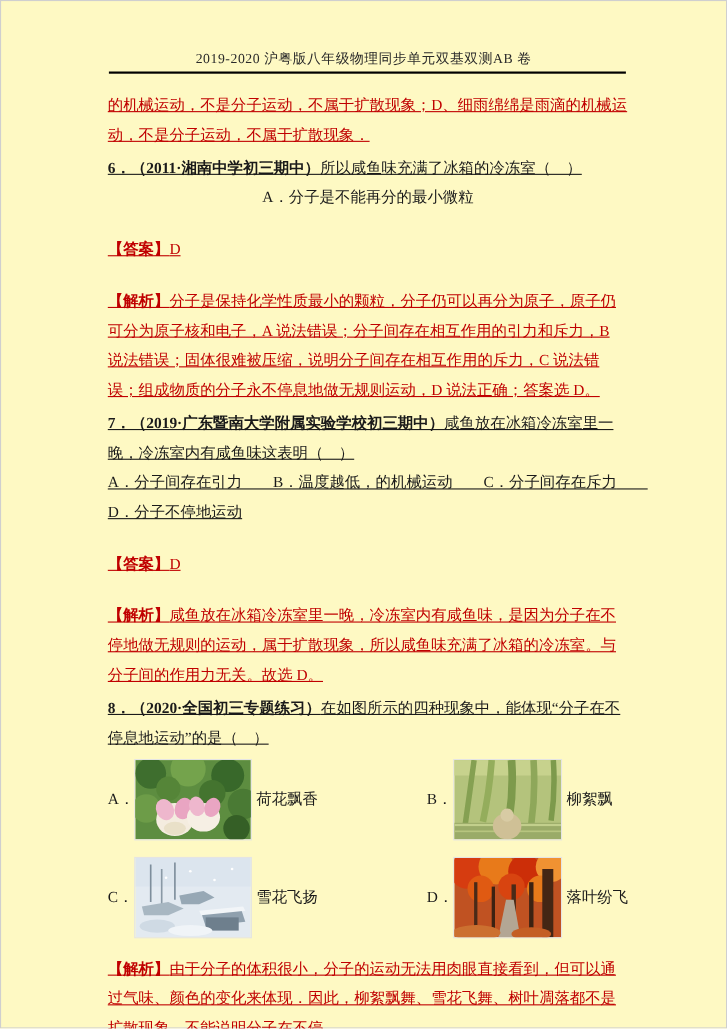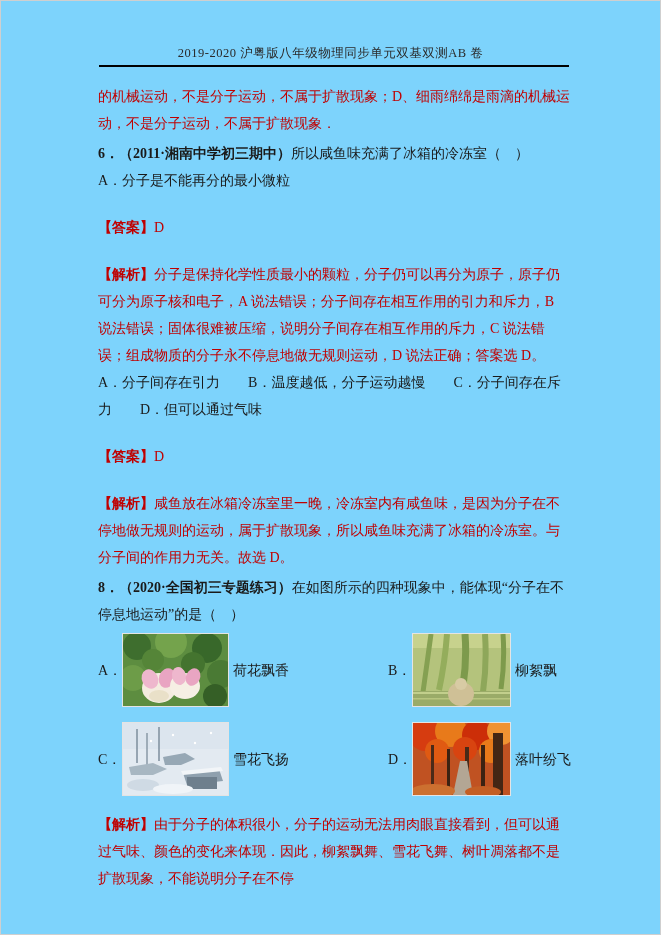--- a/index.html
+++ b/index.html
@@ -1,36 +1,36 @@
 <!DOCTYPE html>
 <html lang="zh"><head>
 <meta charset="utf-8">
 <style>
   html,body{margin:0;padding:0;background:#fff;}
   body{
     width:661px;height:935px;position:relative;
     font-family:"Liberation Serif","DejaVu Serif",serif;
     color:#1a1a1a;
   }
-  .page{position:absolute;inset:0;border:1px solid #cfcfcf;background:#7dd3fc;box-sizing:border-box;}
+  .page{position:absolute;inset:0;border:1px solid #cfcfcf;background:#fef9c3;box-sizing:border-box;}
   .header-title{
     position:absolute;top:44px;left:0;width:100%;
     text-align:center;font-size:12.5px;color:#2a2a2a;letter-spacing:.5px;
   }
   .header-rule{position:absolute;top:64px;left:98px;width:470px;border-top:2px solid #000;}
   .content{
     position:absolute;left:97px;top:82px;width:473px;
     font-size:14px;line-height:27px;
   }
-  .content p{margin:0;}
+  .content p{margin:0;text-decoration:underline;}
   .red{color:#c00000;}
   .bold{font-weight:bold;}
   .qstem{margin-top:3px !important;}
   .ansline{margin:20px 0 !important;}
-  .optrow{position:relative;}
+  .optrow{position:relative;text-align:center;}
   .optrow .col2{position:absolute;left:268px;top:0;}
   
   .img-grid{margin:5px 0 6px 0;}
   .img-row{display:flex;align-items:center;margin-bottom:15px;}
   .img-cell{display:flex;align-items:center;}
   .img-cell.c1{width:290px;}
   .img-cell .opt-lbl{width:24px;flex:0 0 auto;}
   .thumb{flex:0 0 auto;display:block;margin-right:4px;border:1px solid #e4e4e4;}
   .img-caption{white-space:nowrap;}
 </style>
@@ -46,21 +46,22 @@
 
     <p class="red">的机械运动，不是分子运动，不属于扩散现象；D、细雨绵绵是雨滴的机械运动，不是分子运动，不属于扩散现象．</p>
 
     <p class="qstem"><span class="bold">6．（2011·湘南中学初三期中）</span><span>所以咸鱼味充满了冰箱的冷冻室（　）</span></p>
     <div class="optrow">
       <span>A．分子是不能再分的最小微粒</span>
     </div>
     <p class="red ansline"><span class="bold">【答案】</span><span>D</span></p>
     <p class="red"><span class="bold">【解析】</span><span>分子是保持化学性质最小的颗粒，分子仍可以再分为原子，原子仍可分为原子核和电子，A 说法错误；分子间存在相互作用的引力和斥力，B 说法错误；固体很难被压缩，说明分子间存在相互作用的斥力，C 说法错误；组成物质的分子永不停息地做无规则运动，D 说法正确；答案选 D。</span></p>
 
-    <p>A．分子间存在引力　　B．温度越低，分子运动越慢　　C．分子间存在斥力　　D．但可以通过气味</p>
+    <p class="qstem"><span class="bold">7．（2019·广东暨南大学附属实验学校初三期中）</span><span>咸鱼放在冰箱冷冻室里一晚，冷冻室内有咸鱼味这表明（　）</span></p>
+    <p>A．分子间存在引力　　B．温度越低，的机械运动　　C．分子间存在斥力　　D．分子不停地运动</p>
     <p class="red ansline"><span class="bold">【答案】</span><span>D</span></p>
     <p class="red"><span class="bold">【解析】</span><span>咸鱼放在冰箱冷冻室里一晚，冷冻室内有咸鱼味，是因为分子在不停地做无规则的运动，属于扩散现象，所以咸鱼味充满了冰箱的冷冻室。与分子间的作用力无关。故选 D。</span></p>
 
     <p class="qstem"><span class="bold">8．（2020·全国初三专题练习）</span><span>在如图所示的四种现象中，能体现“分子在不停息地运动”的是（　）</span></p>
 
     <div class="img-grid">
       <div class="img-row">
         <div class="img-cell c1">
           <span class="opt-lbl">A．</span>
           <svg class="thumb" width="105" height="72" viewBox="0 0 105 72">

